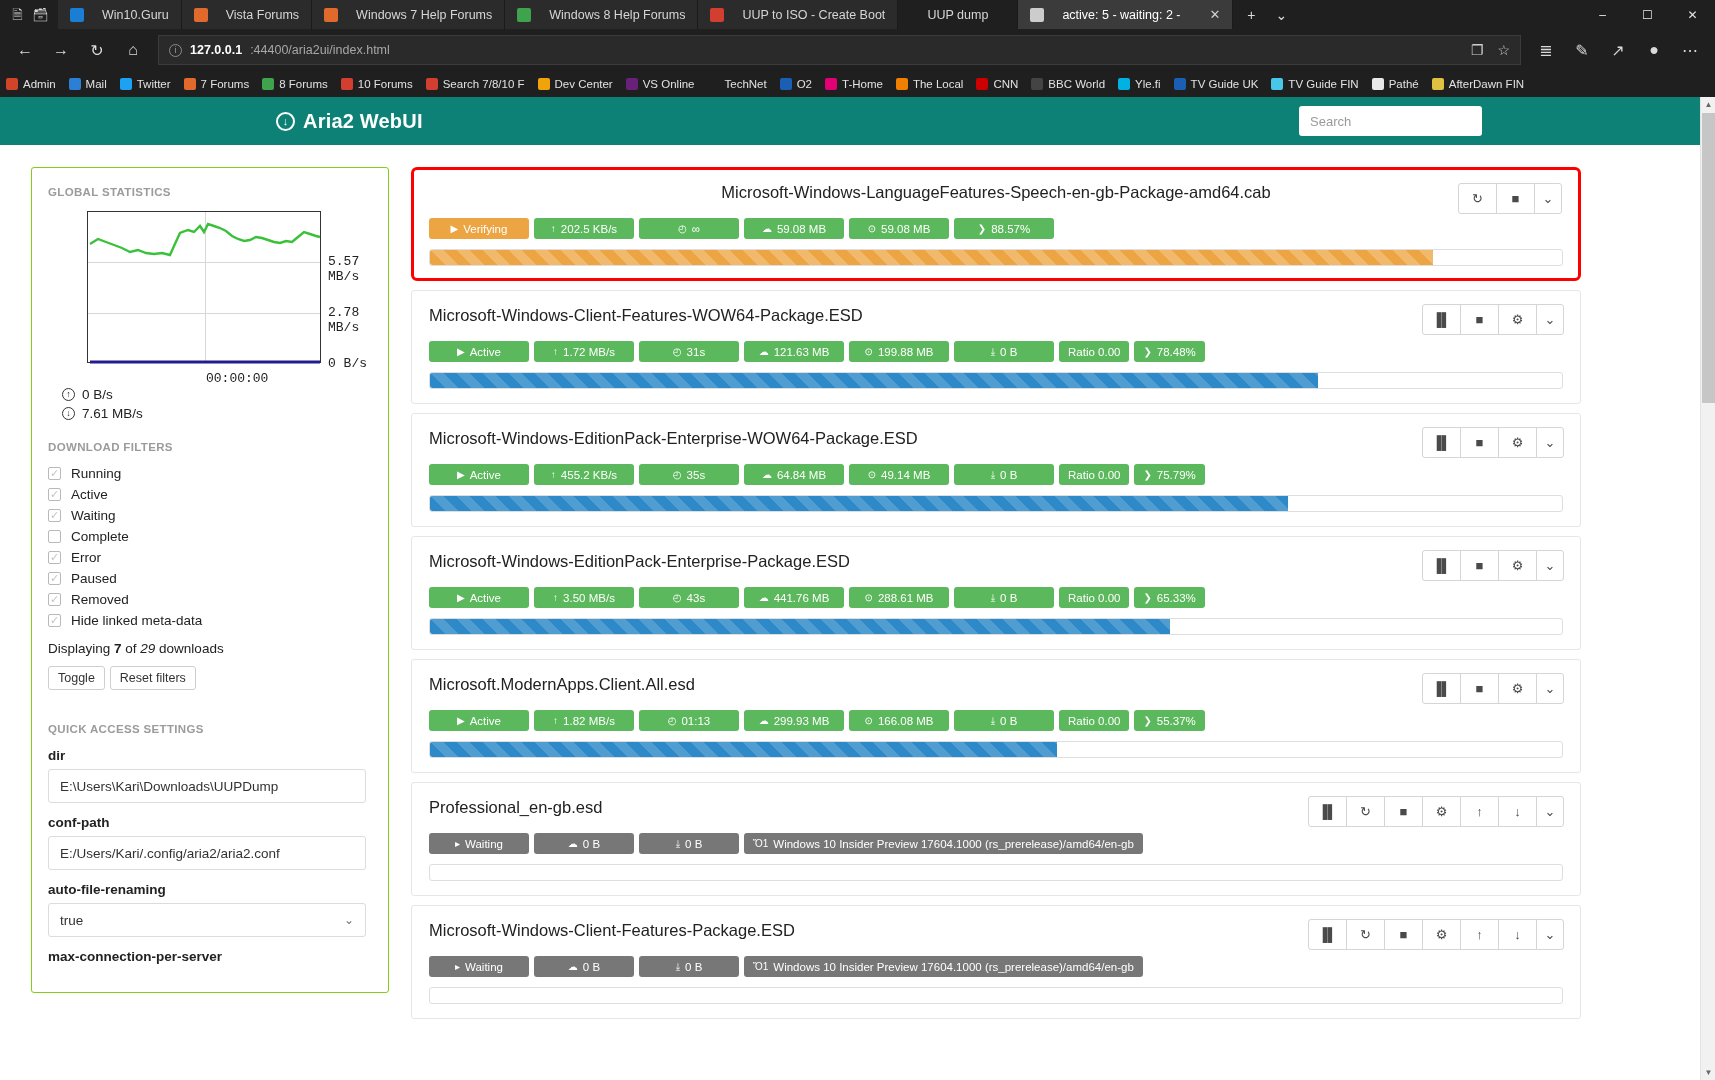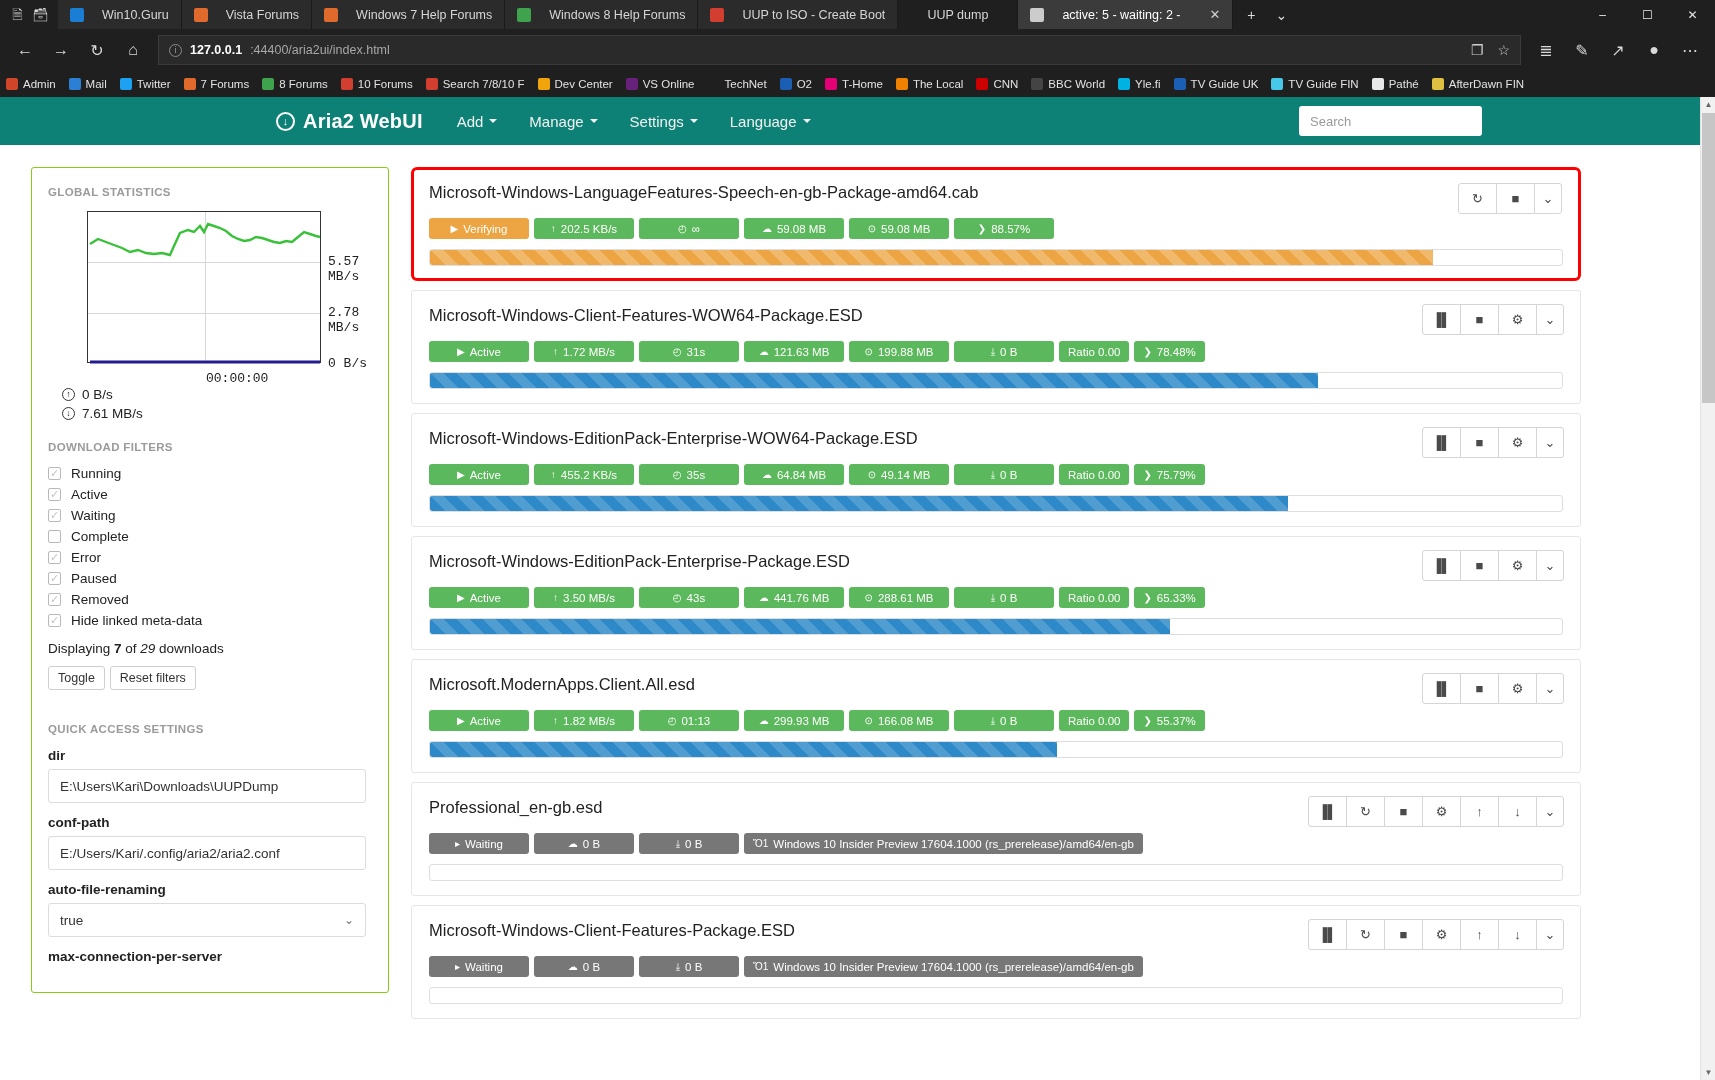--- a/index.html
+++ b/index.html
@@ -100,21 +100,21 @@
     display:flex; align-items:center; padding:0 11px; font-size:13.5px; color:#333;
   }
   .fselect .chev { margin-left:auto; color:#777; font-size:12px; }
 
   
   .downloads { margin-left:22px; width:1170px; }
   .dl {
     background:#fff; border:1px solid #e6e6e6; border-radius:3px; margin-bottom:9px;
     padding:15px 17px 14px 17px; position:relative;
   }
-  .dl.highlight { border:3px solid #ff0000; border-radius:6px; padding:13px 15px 12px 15px; }
+  .dl.highlight { border:3px solid #ff0000; border-radius:6px; padding:13px 15px 12px 15px;text-align:center; }
   .dl .title { font-size:16.5px; color:#222; font-weight:400; margin-bottom:16px; }
   .badges { display:flex; gap:5px; margin-bottom:10px; }
   .badge {
     height:21px; border-radius:3px; color:#fff; font-size:11.5px; display:flex; align-items:center;
     justify-content:center; gap:5px; padding:0 9px; white-space:nowrap;
   }
   .badge.green { background:#5cb85c; }
   .badge.orange { background:#eda543; }
   .badge.gray { background:#777777; }
   .badge.w100 { min-width:100px; }
@@ -302,38 +302,20 @@
       </div>
     </div>
 
   <div class="page">
 
     <div class="navbar-aria">
       <div class="brand">
         <span class="dl-ico">↓</span>
         <span>Aria2 WebUI</span>
       </div>
-      <div class="amenu" id="aria-menu">
-          <div class="mi">
-            <span>Add</span>
-            <span class="caret"></span>
-          </div>
-          <div class="mi">
-            <span>Manage</span>
-            <span class="caret"></span>
-          </div>
-          <div class="mi">
-            <span>Settings</span>
-            <span class="caret"></span>
-          </div>
-          <div class="mi">
-            <span>Language</span>
-            <span class="caret"></span>
-          </div>
-        </div>
       <div class="searchbox">
         <span>Search</span>
       </div>
     </div>
 
     <div class="content">
 
       <div class="sidebar">
         <div class="card">
 

